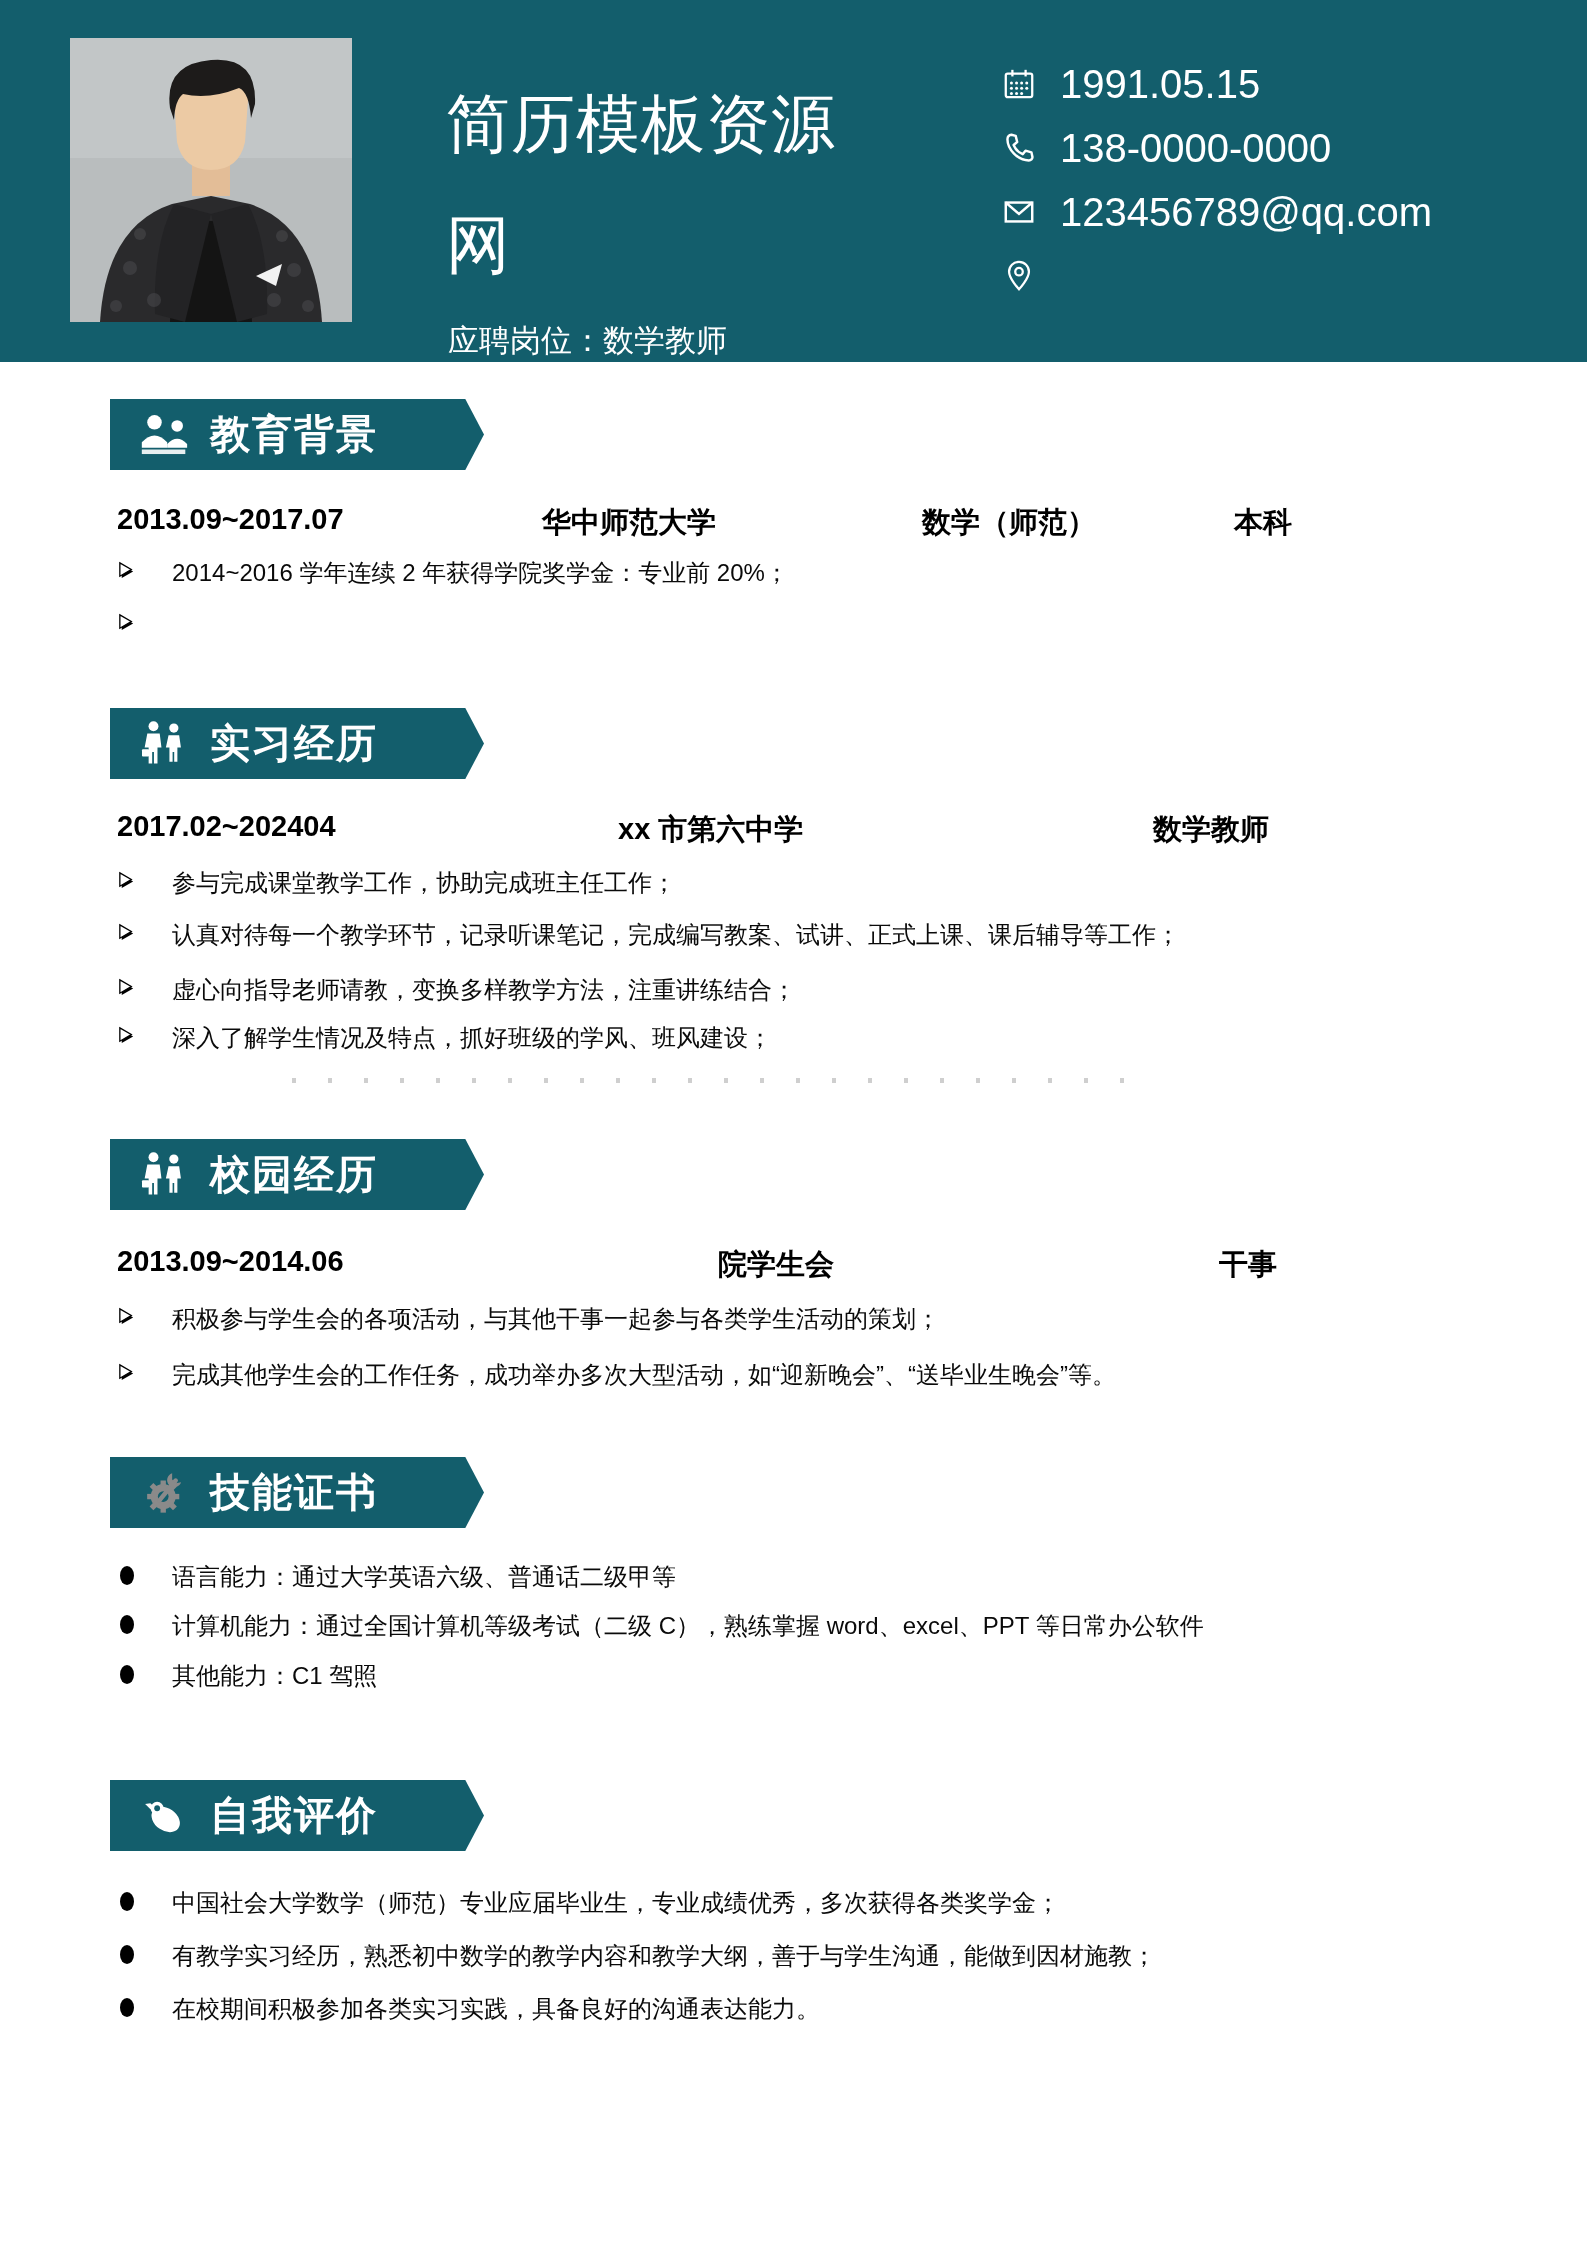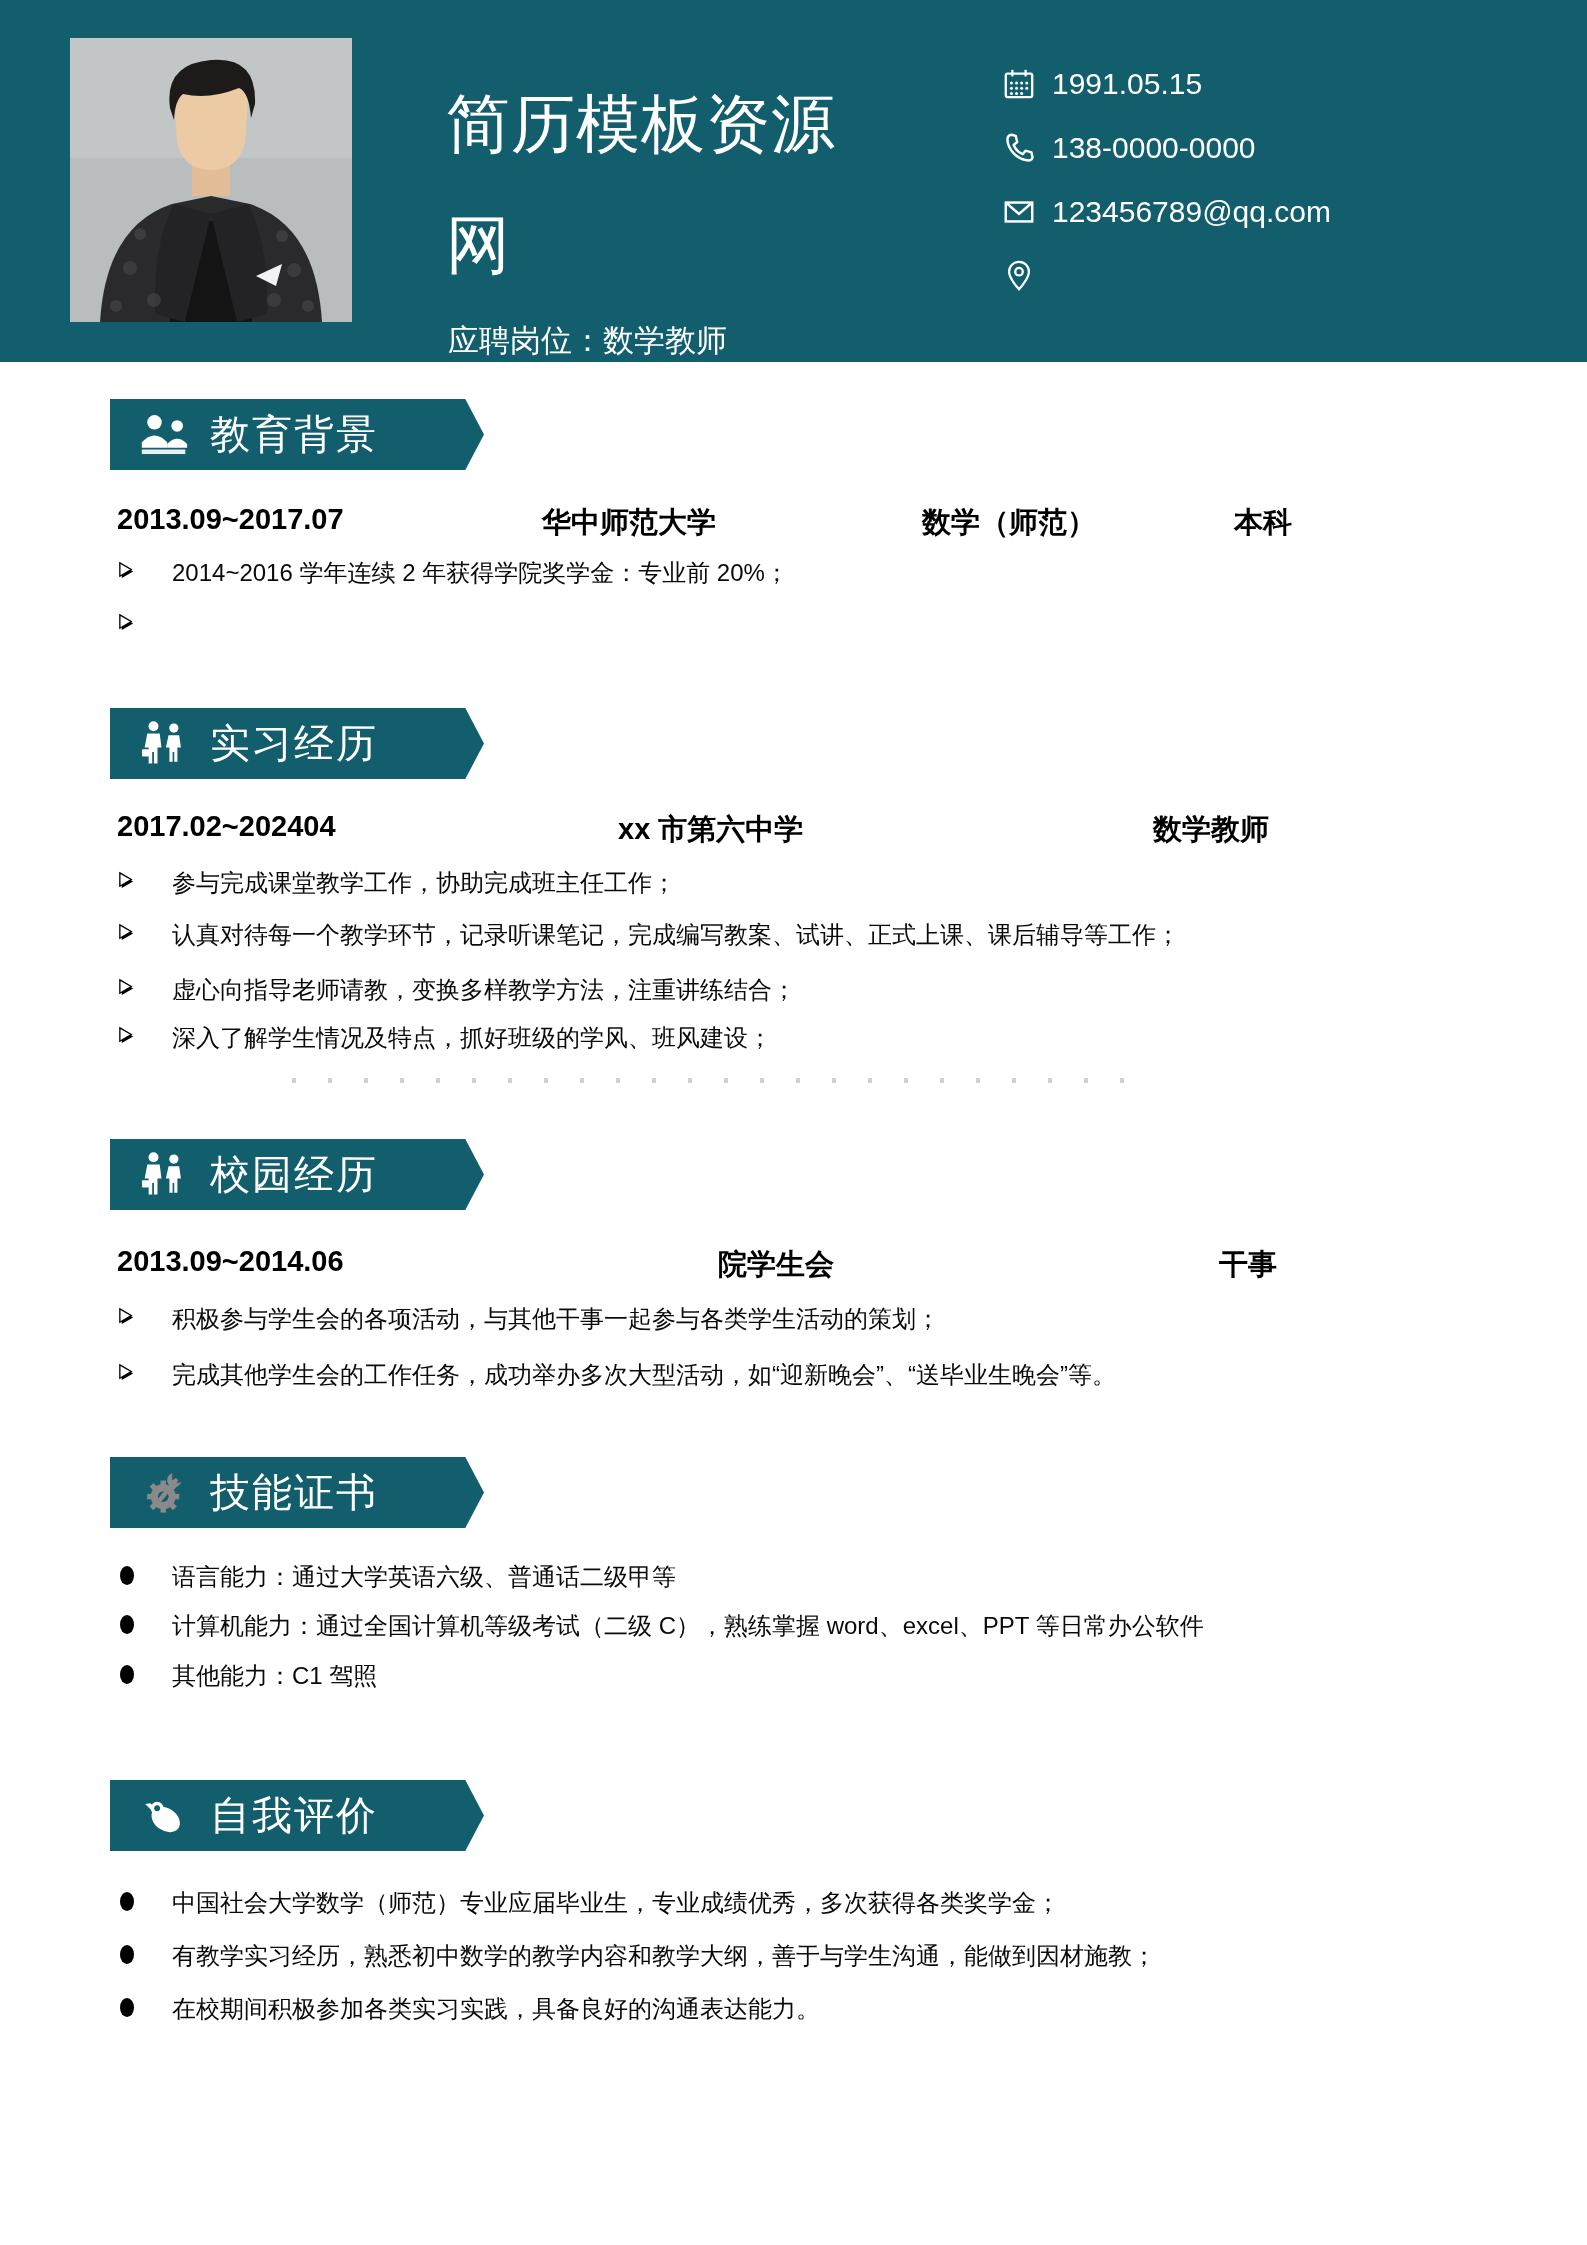--- a/index.html
+++ b/index.html
@@ -8,28 +8,28 @@
 
   
   .header-band{position:absolute;left:0;top:0;width:1587px;height:362px;background:#135e6c;}
   .photo{position:absolute;left:70px;top:38px;width:282px;height:284px;overflow:hidden;}
   .title-block{position:absolute;left:446px;top:64px;width:420px;}
   .page-title{margin:0;font-size:64px;line-height:121px;font-weight:400;color:#ffffff;letter-spacing:1px;}
   .position-line{position:absolute;left:448px;top:320px;font-size:31px;color:#ffffff;white-space:nowrap;}
   .contact{position:absolute;left:1002px;top:64px;}
   .contact-row{display:flex;align-items:center;height:40px;margin-bottom:24px;}
   .contact-row .cicon{width:34px;height:34px;flex:0 0 34px;}
-  .contact-row .ctext{margin-left:16px;font-size:30px;color:#ffffff;white-space:nowrap;}
+  .contact-row .ctext{margin-left:24px;font-size:40px;color:#ffffff;white-space:nowrap;}
 
   
   .banner{position:absolute;left:110px;width:374px;height:71px;background:#135e6c;
           clip-path:polygon(0 0,95% 0,100% 50%,95% 100%,0 100%);
           display:flex;align-items:center;}
   .banner .bicon{margin-left:30px;width:58px;height:48px;flex:0 0 58px;display:flex;align-items:center;}
-  .banner .blabel{margin-left:12px;font-size:40px;font-weight:400;color:#ffffff;letter-spacing:2px;white-space:nowrap;}
+  .banner .blabel{margin-left:12px;font-size:40px;font-weight:700;color:#ffffff;letter-spacing:2px;white-space:nowrap;}
 
   
   .entry-row{position:absolute;left:0;width:1587px;height:36px;}
   .entry-row span{position:absolute;font-size:29px;font-weight:700;white-space:nowrap;color:#000;}
   .bullet-line{position:absolute;left:0;width:1587px;height:36px;}
   .bullet-line .marker{position:absolute;left:117px;top:6px;width:19px;height:19px;}
   .bullet-line .dot{position:absolute;left:120px;top:7px;width:14px;height:19px;border-radius:50%;background:#000;}
   .bullet-line .btext{position:absolute;left:172px;top:0;font-size:24px;line-height:36px;white-space:nowrap;color:#0a0a0a;}
   .remnant{position:absolute;left:292px;top:1078px;width:856px;height:5px;opacity:.65;
            background:repeating-linear-gradient(90deg,#b5b5b5 0 4px,transparent 4px 36px);}

